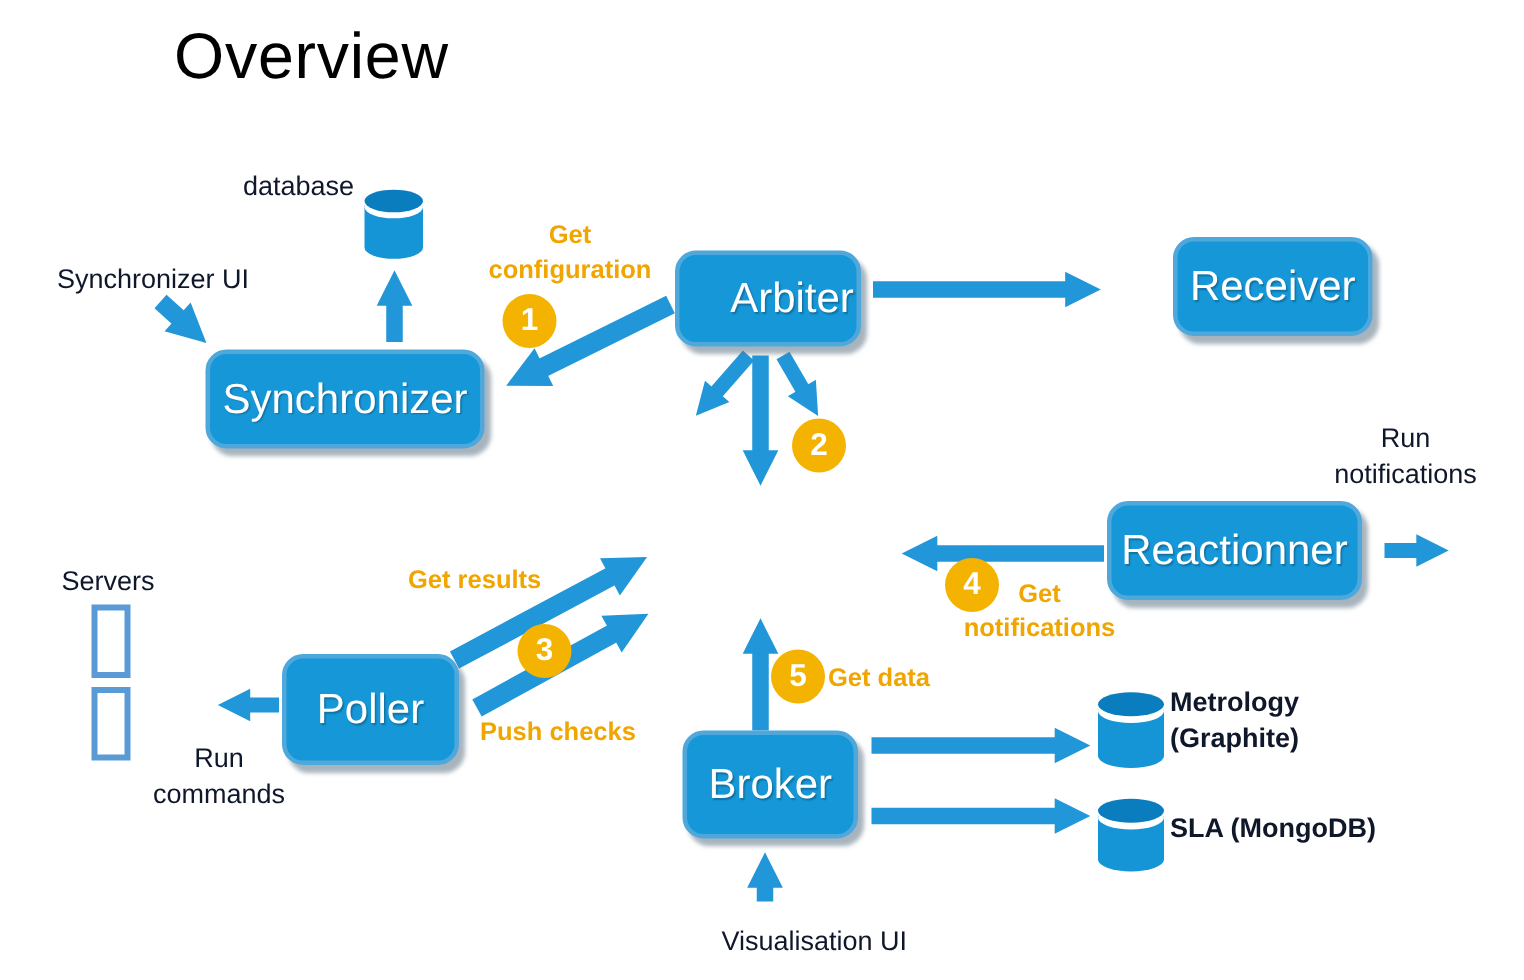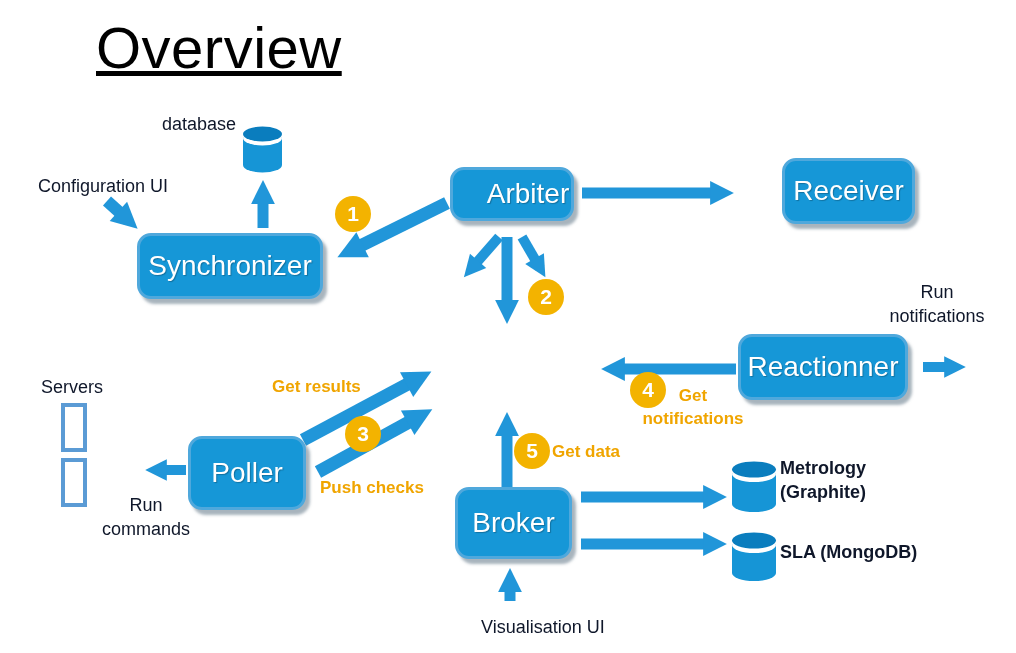--- a/index.html
+++ b/index.html
@@ -1,18 +1,18 @@
 <!DOCTYPE html>
 <html><head>
 <meta charset="utf-8">
 <style>
   html,body{margin:0;padding:0;background:#ffffff;}
   body{width:1016px;height:653px;font-family:"Liberation Sans",sans-serif;}
   .stage{position:relative;width:1016px;height:653px;background:#ffffff;overflow:hidden;}
-  .title{position:absolute;left:96px;top:14px;font-size:58px;color:#000000;letter-spacing:0.5px;text-decoration:underline;}
+  .title{position:absolute;left:116px;top:14px;font-size:43px;color:#000000;letter-spacing:0.5px;}
   .node{position:absolute;box-sizing:border-box;background:#1697D7;border:3px solid #4FA8DC;
         border-radius:14px;color:#ffffff;display:flex;align-items:center;justify-content:center;
         font-size:28px;box-shadow:4px 5px 3px rgba(96,118,134,0.55);
         text-shadow:1px 1px 1px rgba(0,0,0,0.25);}
   .badge{position:absolute;width:36px;height:36px;border-radius:50%;background:#F3B300;
          color:#ffffff;font-weight:bold;font-size:21px;display:flex;align-items:center;
          justify-content:center;}
   .flow-label{position:absolute;color:#F0A500;font-weight:bold;font-size:17px;
               text-align:center;line-height:1.35;}
   .nowrap{white-space:nowrap;}
@@ -67,38 +67,39 @@
     <g>
       <path d="M732,544 L732,573 A22,8 0 0 0 776,573 L776,544 Z" fill="#1695D6"></path>
       <ellipse cx="754" cy="545" rx="22" ry="8" fill="#ffffff"></ellipse>
       <ellipse cx="754" cy="540.5" rx="22" ry="8" fill="#0A7DBE"></ellipse>
     </g>
   </svg>
 
   <div class="title">Overview</div>
 
   <div class="node" style="left:137px;top:233px;width:186px;height:66px;">Synchronizer</div>
-  <div class="node" style="left:450px;top:167px;width:124px;height:54px;padding-left:32px;">Arbiter</div>
+  <div class="node" style="left:450px;top:167px;width:124px;height:64px;padding-left:32px;">Arbiter</div>
   <div class="node" style="left:782px;top:158px;width:133px;height:66px;">Receiver</div>
   <div class="node" style="left:738px;top:334px;width:170px;height:66px;">Reactionner</div>
   <div class="node" style="left:188px;top:436px;width:118px;height:74px;">Poller</div>
   <div class="node" style="left:455px;top:487px;width:117px;height:72px;">Broker</div>
 
   <div class="server-rect" style="left:61px;top:403px;"></div>
   <div class="server-rect" style="left:61px;top:458px;"></div>
 
   <div class="ext-label" style="left:162px;top:112px;">database</div>
-  <div class="ext-label" style="left:38px;top:174px;">Configuration UI</div>
+  <div class="ext-label" style="left:38px;top:174px;">Synchronizer UI</div>
   <div class="ext-label" style="left:41px;top:375px;">Servers</div>
   <div class="ext-label" style="left:98px;top:493px;width:96px;">Run commands</div>
   <div class="ext-label" style="left:881px;top:280px;width:112px;">Run notifications</div>
   <div class="ext-label" style="left:481px;top:615px;">Visualisation UI</div>
   <div class="ext-label left-align" style="left:780px;top:456px;width:95px;">Metrology (Graphite)</div>
   <div class="ext-label nowrap left-align" style="left:780px;top:540px;">SLA (MongoDB)</div>
 
+  <div class="flow-label" style="left:318px;top:146px;width:124px;">Get configuration</div>
   <div class="flow-label nowrap" style="left:272px;top:376px;">Get results</div>
   <div class="flow-label nowrap" style="left:320px;top:477px;">Push checks</div>
   <div class="flow-label" style="left:634px;top:385px;width:118px;">Get notifications</div>
   <div class="flow-label nowrap" style="left:552px;top:441px;">Get data</div>
 
   <div class="badge" style="left:335px;top:196px;">1</div>
   <div class="badge" style="left:528px;top:279px;">2</div>
   <div class="badge" style="left:345px;top:416px;">3</div>
   <div class="badge" style="left:630px;top:372px;">4</div>
   <div class="badge" style="left:514px;top:433px;">5</div>

